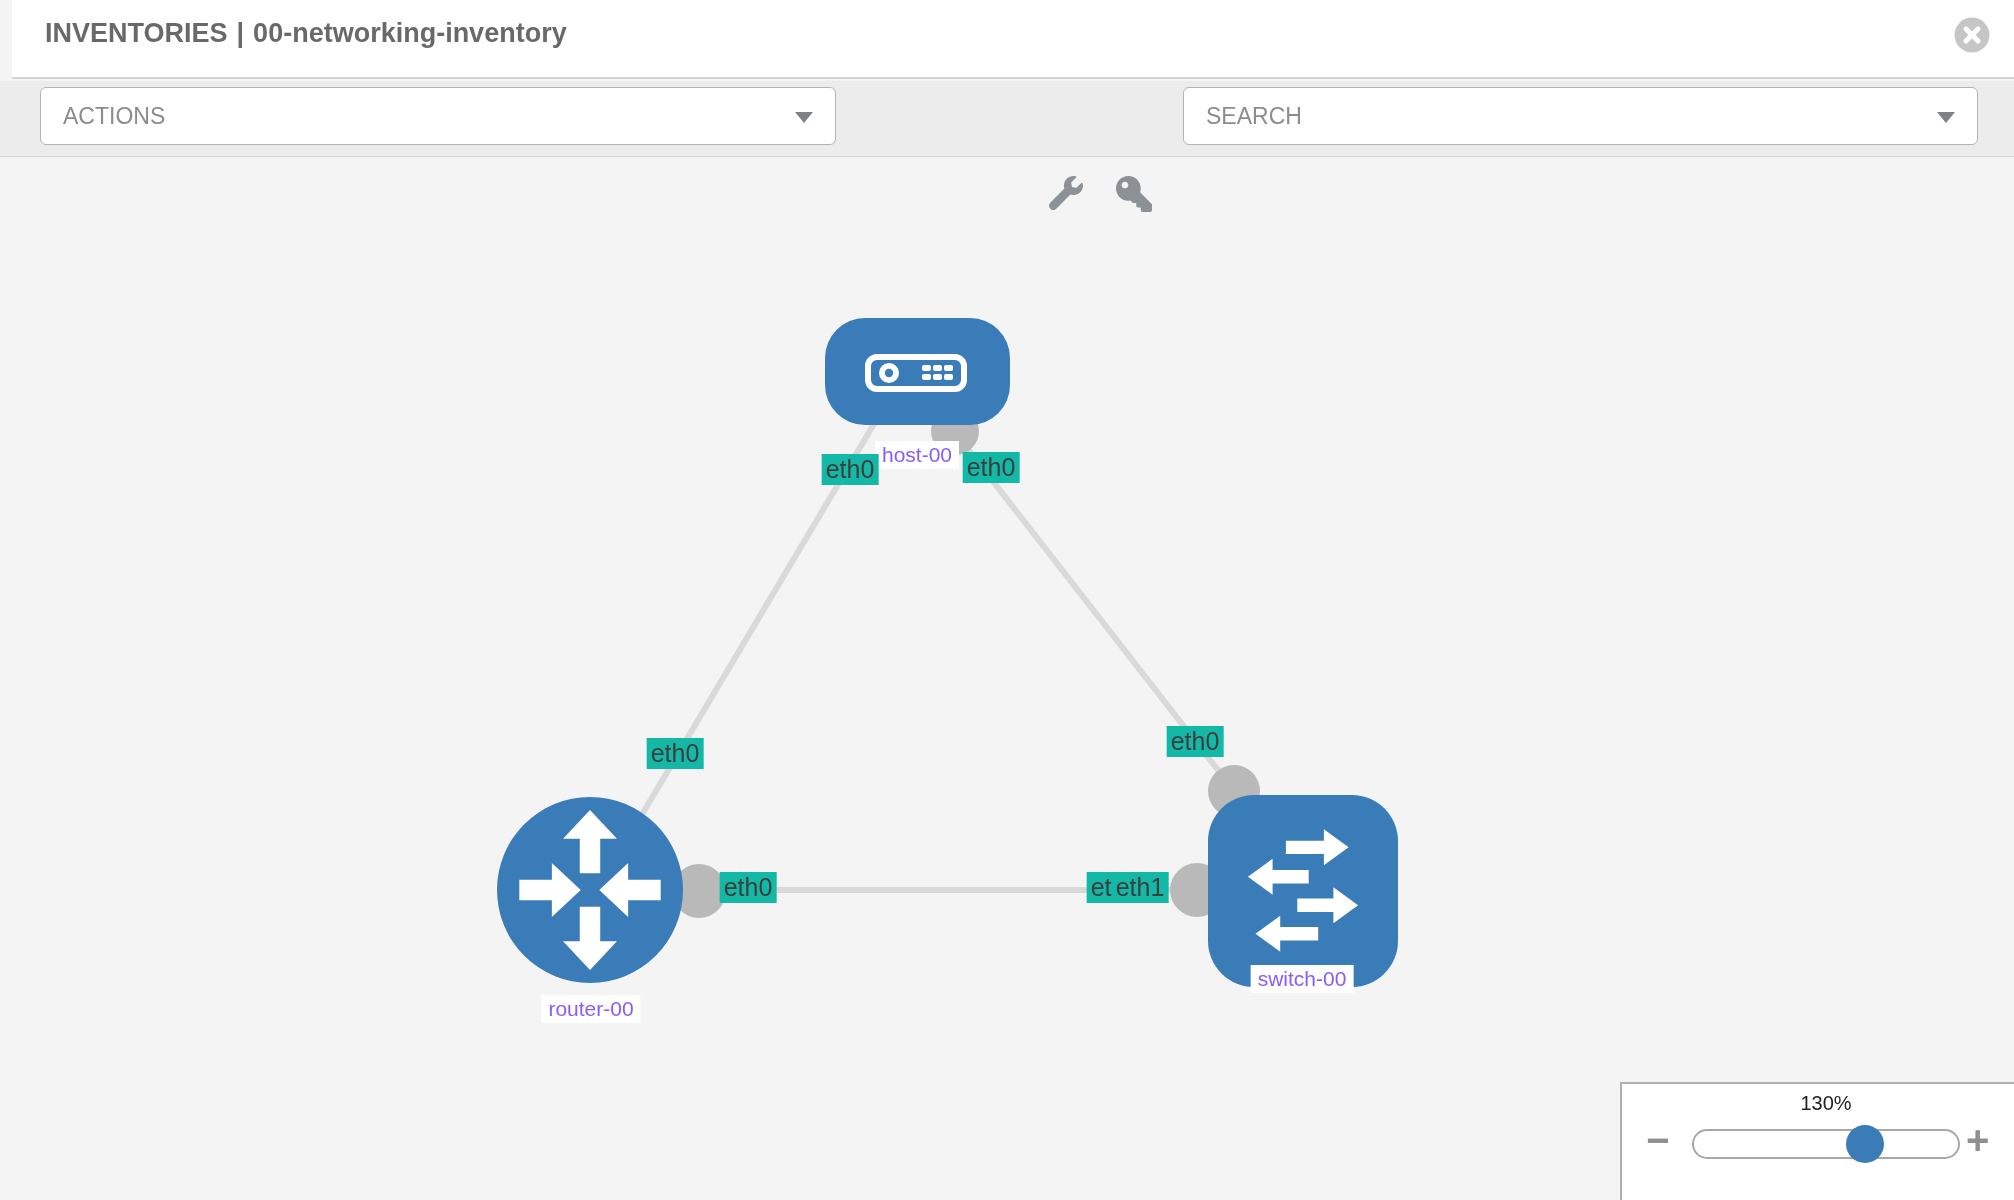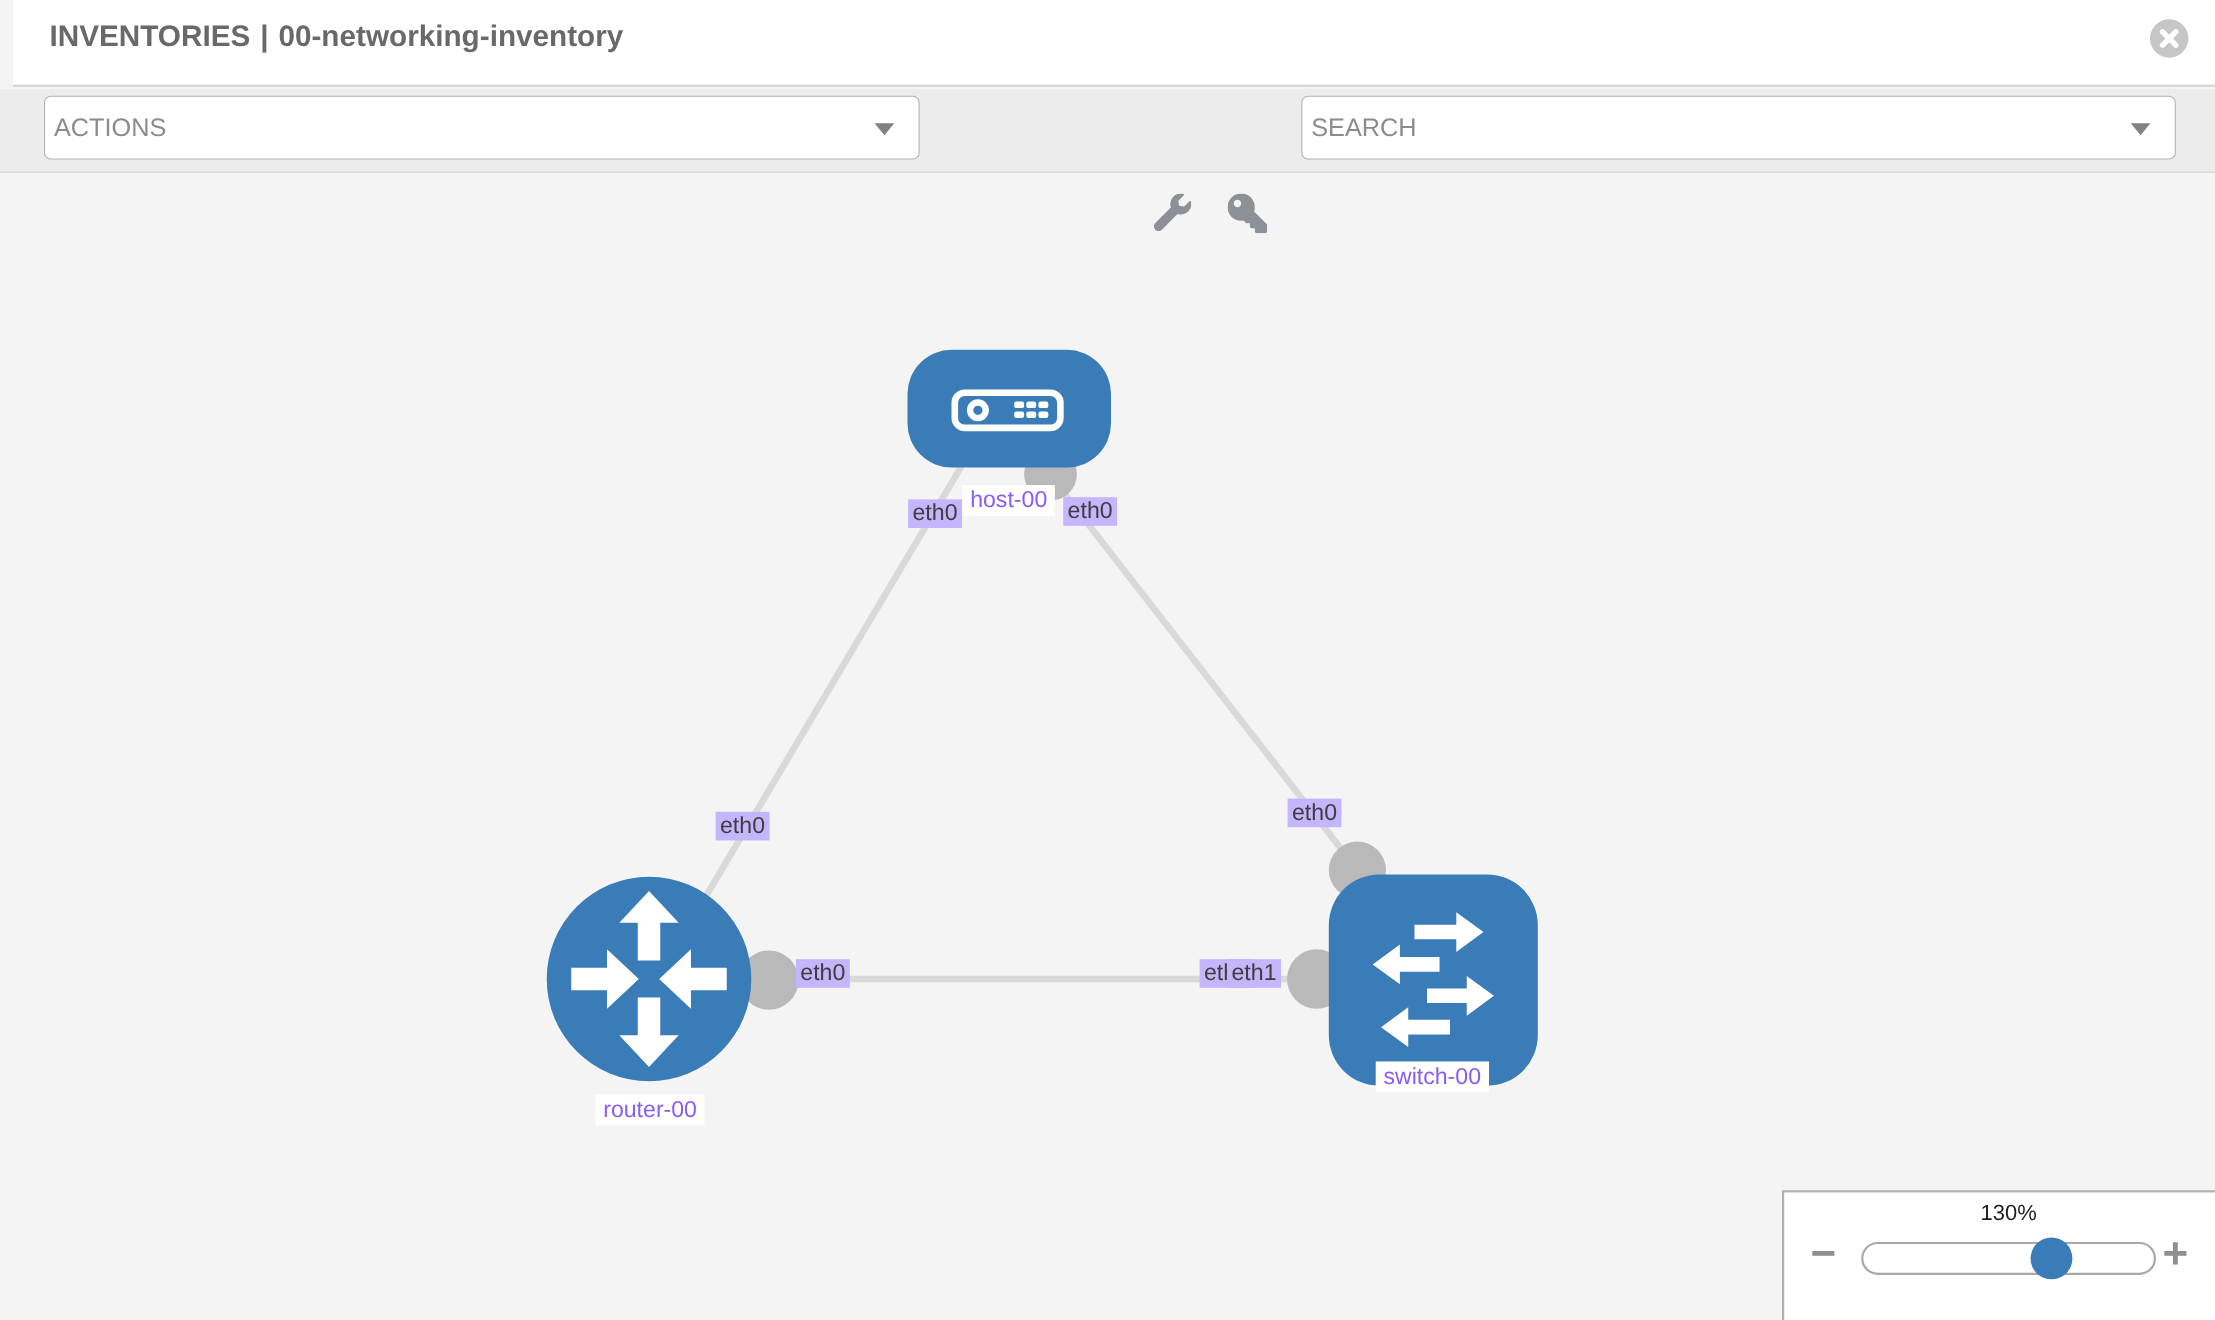--- a/index.html
+++ b/index.html
@@ -11,39 +11,39 @@
   .header{position:absolute;left:12px;top:0;width:2014px;height:79px;background:#ffffff;
     border-bottom:2px solid #d4d4d4;z-index:10;box-sizing:border-box;}
   .title{position:absolute;left:33px;top:18px;font-size:27px;font-weight:700;color:#696969;white-space:nowrap;}
   .title span{margin-right:9px;}
   .close-btn{position:absolute;right:36px;top:17px;width:36px;height:36px;cursor:pointer;}
   
   .toolbar{position:absolute;left:0;top:81px;width:2014px;height:76px;background:#ececec;
     border-bottom:1px solid #d4d4d4;z-index:10;box-sizing:border-box;}
   .select{position:absolute;top:6px;height:58px;background:#ffffff;border:1px solid #b3b3b3;
     border-radius:6px;display:flex;align-items:center;font-size:23px;color:#8c8c8c;
-    padding:0 8px;box-sizing:border-box;cursor:pointer;}
+    padding:0 22px;box-sizing:border-box;cursor:pointer;}
   .select .caret{position:absolute;right:22px;top:24px;width:0;height:0;
     border-left:9px solid transparent;border-right:9px solid transparent;border-top:11px solid #7d8287;}
   .actions-select{left:40px;width:796px;}
   .search-select{left:1183px;width:795px;}
   .tool-btn{position:absolute;top:95px;cursor:pointer;}
   .wrench-btn{left:1049px;}
   .key-btn{left:1116px;}
   
   .links-svg{position:absolute;left:0;top:0;width:2014px;height:1200px;z-index:1;}
   .node{position:absolute;background:#3a7cb8;z-index:2;cursor:pointer;}
   .node svg{position:absolute;left:0;top:0;}
   .node-host{left:825px;top:318px;width:185px;height:107px;border-radius:40px;}
   .node-router{left:497px;top:797px;width:186px;height:186px;border-radius:50%;}
   .node-switch{left:1208px;top:795px;width:190px;height:192px;border-radius:46px;}
   .node-label{position:absolute;transform:translateX(-50%);background:#ffffff;color:#8b5cf6;
     font-size:21px;padding:2px 7px;white-space:nowrap;z-index:3;}
-  .port-label{position:absolute;transform:translateX(-50%);background:#c4b5fd;color:#3e3e3e;
-    font-size:21px;padding:1px 4px;white-space:nowrap;z-index:3;}
+  .port-label{position:absolute;transform:translateX(-50%);background:#14b8a6;color:#3e3e3e;
+    font-size:25px;padding:1px 4px;white-space:nowrap;z-index:3;}
   .port-label.under{z-index:3;}
   .port-label.over{z-index:4;}
   
   .zoom-panel{position:absolute;left:1620px;top:1082px;width:420px;height:130px;background:#ffffff;
     border:2px solid #b0b0b0;z-index:6;box-sizing:border-box;}
   .zoom-value{position:absolute;left:70px;top:8px;width:268px;text-align:center;
     font-size:20px;color:#1f1f1f;}
   .zoom-minus,.zoom-plus{position:absolute;top:36px;font-size:40px;line-height:40px;
     font-weight:900;color:#8f8f8f;cursor:pointer;}
   .zoom-minus{left:24px;}

